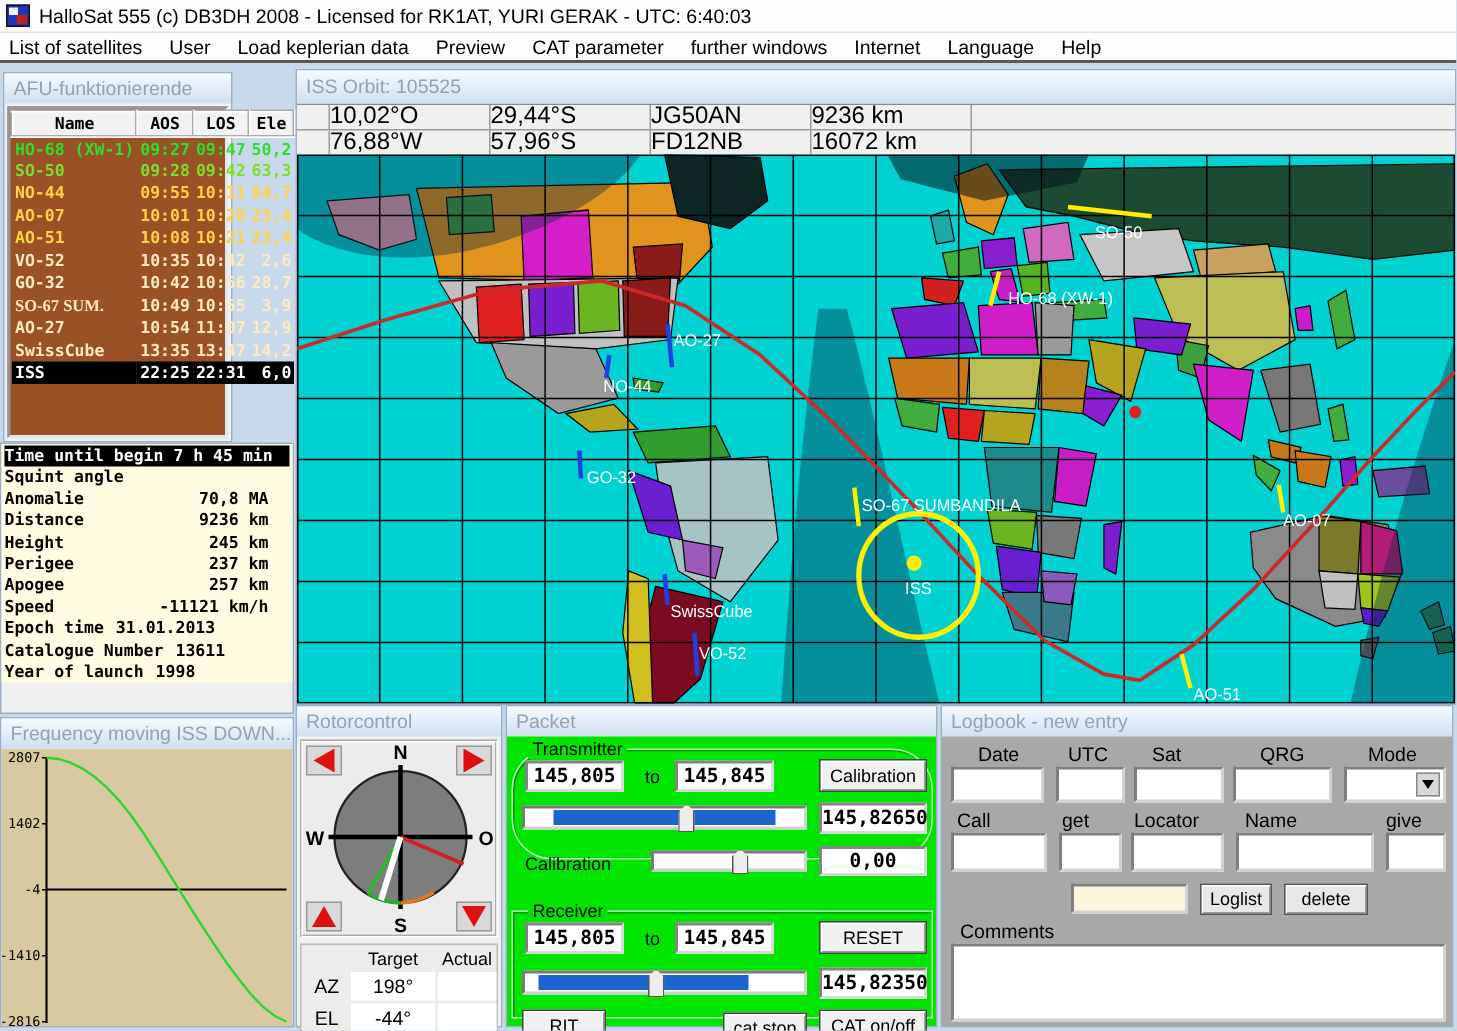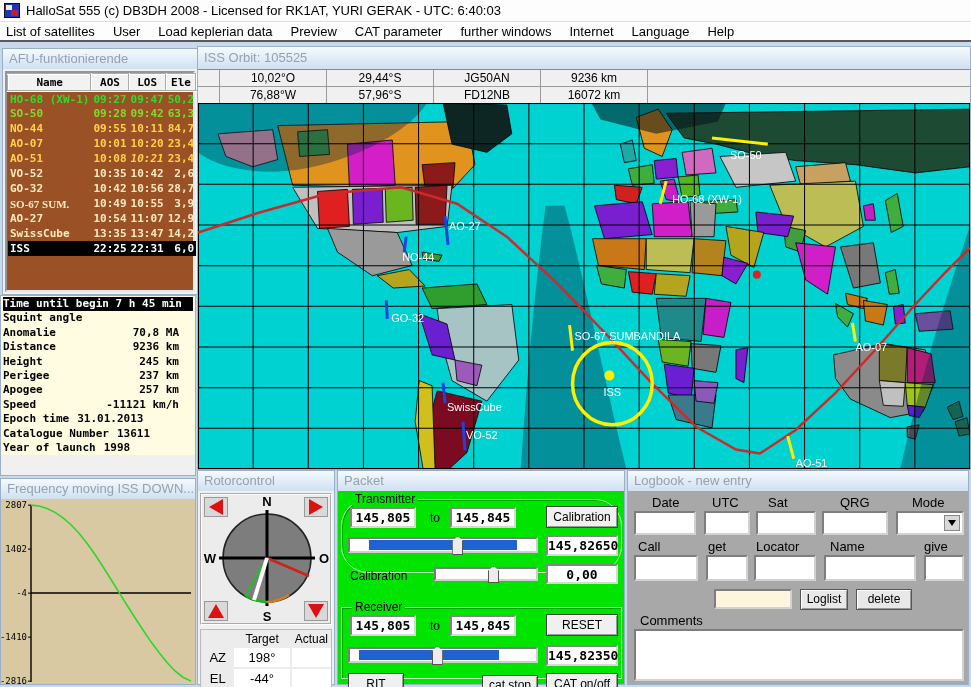--- a/index.html
+++ b/index.html
@@ -15,21 +15,21 @@
   .menubar { height:20px; background:#fdfdfd; display:flex; align-items:center; gap:18px; padding-left:6px; border-bottom:2px solid #5a5a5a; }
   .mitem { font-size:13px; color:#000; cursor:default; }
 
   .workspace { position:absolute; left:0; top:42px; width:971px; height:645px; background:#c9d9ec; }
 
   
   .panel { position:absolute; background:#f0f0f0; border:1px solid #9ab0c8; }
   .ptitle { height:20px; background:linear-gradient(#f5fafe,#cfe0f1); color:#96a1ae; font-size:13px; line-height:20px; padding-left:6px; position:relative; white-space:nowrap; overflow:hidden;}
 
   
-  #afu-panel { left:2px; top:6px; width:196px; height:247px; }
+  #afu-panel { left:2px; top:6px; width:153px; height:247px; }
   .afu-wrap { margin:2px; border:2px inset #dfe7ef; background:#9a5126; height:221px; }
   table.afu { border-collapse:collapse; width:100%; font-family:"DejaVu Sans Mono", monospace; }
   table.afu th { background:#f2f2f2; color:#000; font-size:11px; font-weight:bold; border:2px outset #fff; height:17px; font-family:"DejaVu Sans Mono", monospace;}
   table.afu td { font-size:11px; font-weight:bold; height:15px; padding:0 2px; white-space:nowrap; }
   table.afu td.num { text-align:right; }
   tr.sel td { background:#000; color:#fff !important; }
 
   
   #orbit-panel { left:0px; top:253px; width:196px; height:181px; }
   .orbit-body { background:#fffce1; height:159px; font-family:"DejaVu Sans Mono", monospace; font-size:11px; font-weight:bold; color:#000; padding:1px 2px 0 2px; }
@@ -41,21 +41,21 @@
 
   
   #freq-panel { left:0px; top:436px; width:196px; height:207px; }
   #freq-svg { display:block; }
 
   
   #map-panel { left:197px; top:4px; width:774px; height:424px; background:#f0f0f0;}
   #map-panel .ptitle { height:22px; line-height:22px; }
   .maphead { height:34px; background:#f0f0f0; border-top:1px solid #8a8a8a; }
   .mh-row { display:flex; height:17px; border-bottom:1px solid #9a9a9a; }
-  .mh-cell { border-right:1px solid #9a9a9a; font-size:12px; color:#000; text-align:center; line-height:16px; }
+  .mh-cell { border-right:1px solid #9a9a9a; font-size:16px; color:#000; line-height:16px; }
   .mh-cell.narrow { width:22px; }
   .mh-cell.val { width:107px; }
   #map-svg { display:block; background:#00d2d2; }
 
   
   #rotor-panel { left:197px; top:428px; width:138px; height:215px; }
   .rotor-box { margin:2px; border:2px groove #fff; background:#ececec; height:132px; position:relative; }
   .r-arrow { position:absolute; width:24px; height:20px; background:#d9d9d9; border:1px solid #999; display:flex; align-items:center; justify-content:center; cursor:pointer; }
   .tri { width:0; height:0; }
   .tri.left  { border-top:8px solid transparent; border-bottom:8px solid transparent; border-right:14px solid #dd1111; }
@@ -146,21 +146,21 @@
             </tr>
             <tr>
               <td style="color: rgb(255, 210, 74);">AO-07</td>
               <td class="num" style="color: rgb(255, 210, 74);">10:01</td>
               <td class="num" style="color: rgb(255, 210, 74);">10:20</td>
               <td class="num" style="color: rgb(255, 210, 74);">23,4</td>
             </tr>
             <tr>
               <td style="color: rgb(255, 210, 74);">AO-51</td>
               <td class="num" style="color: rgb(255, 210, 74);">10:08</td>
-              <td class="num" style="color: rgb(255, 210, 74); font-style: italic;">10:21</td>
+              <td class="num" style="color: rgb(255, 210, 74);">10:21</td>
               <td class="num" style="color: rgb(255, 210, 74);">23,4</td>
             </tr>
             <tr>
               <td style="color: rgb(255, 233, 192);">VO-52</td>
               <td class="num" style="color: rgb(255, 233, 192);">10:35</td>
               <td class="num" style="color: rgb(255, 233, 192);">10:42</td>
               <td class="num" style="color: rgb(255, 233, 192);">2,6</td>
             </tr>
             <tr>
               <td style="color: rgb(255, 233, 192);">GO-32</td>

